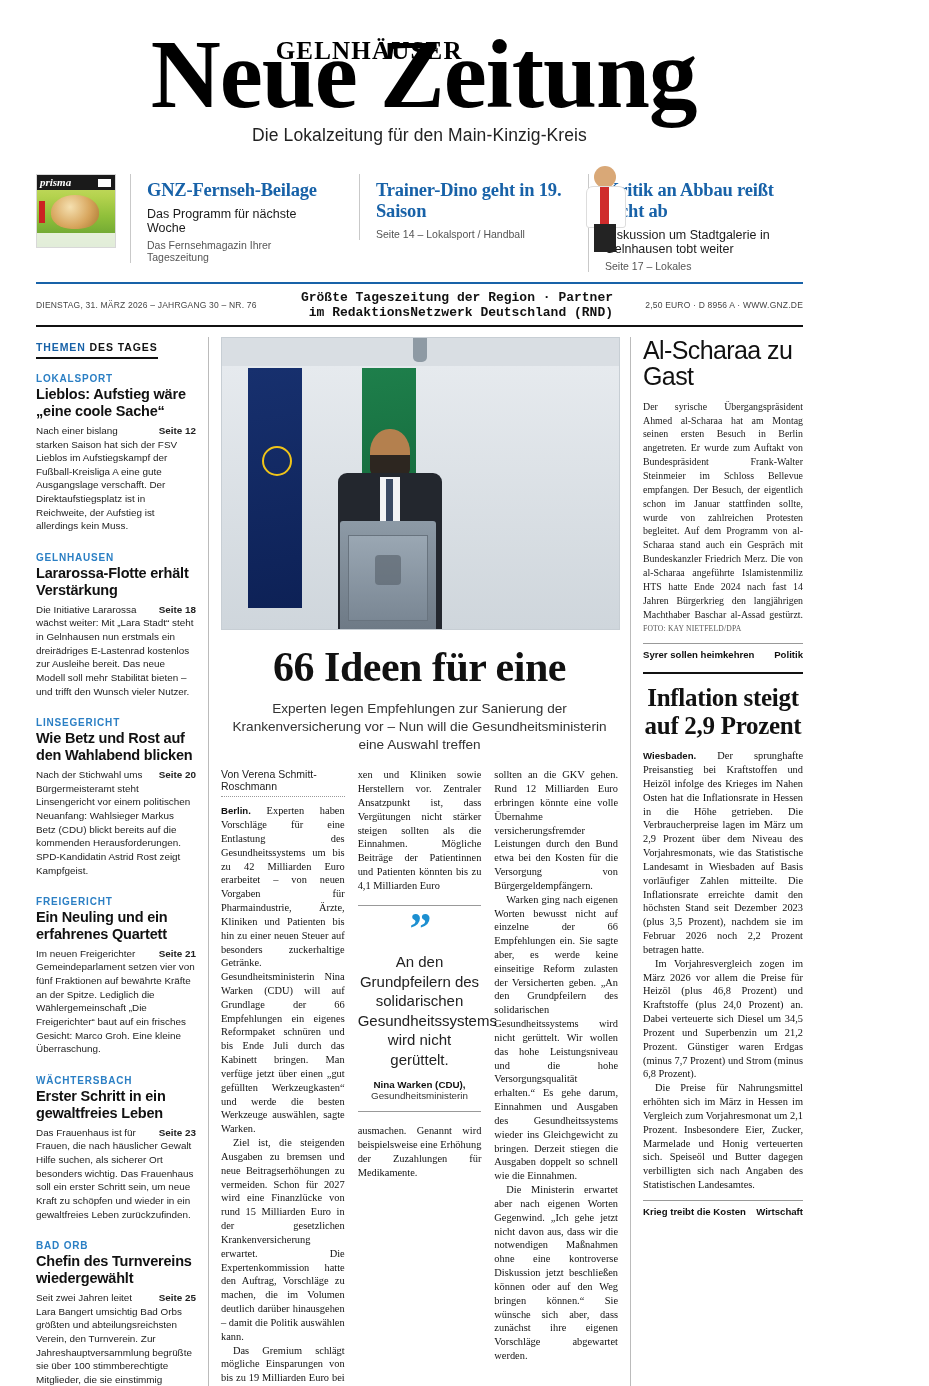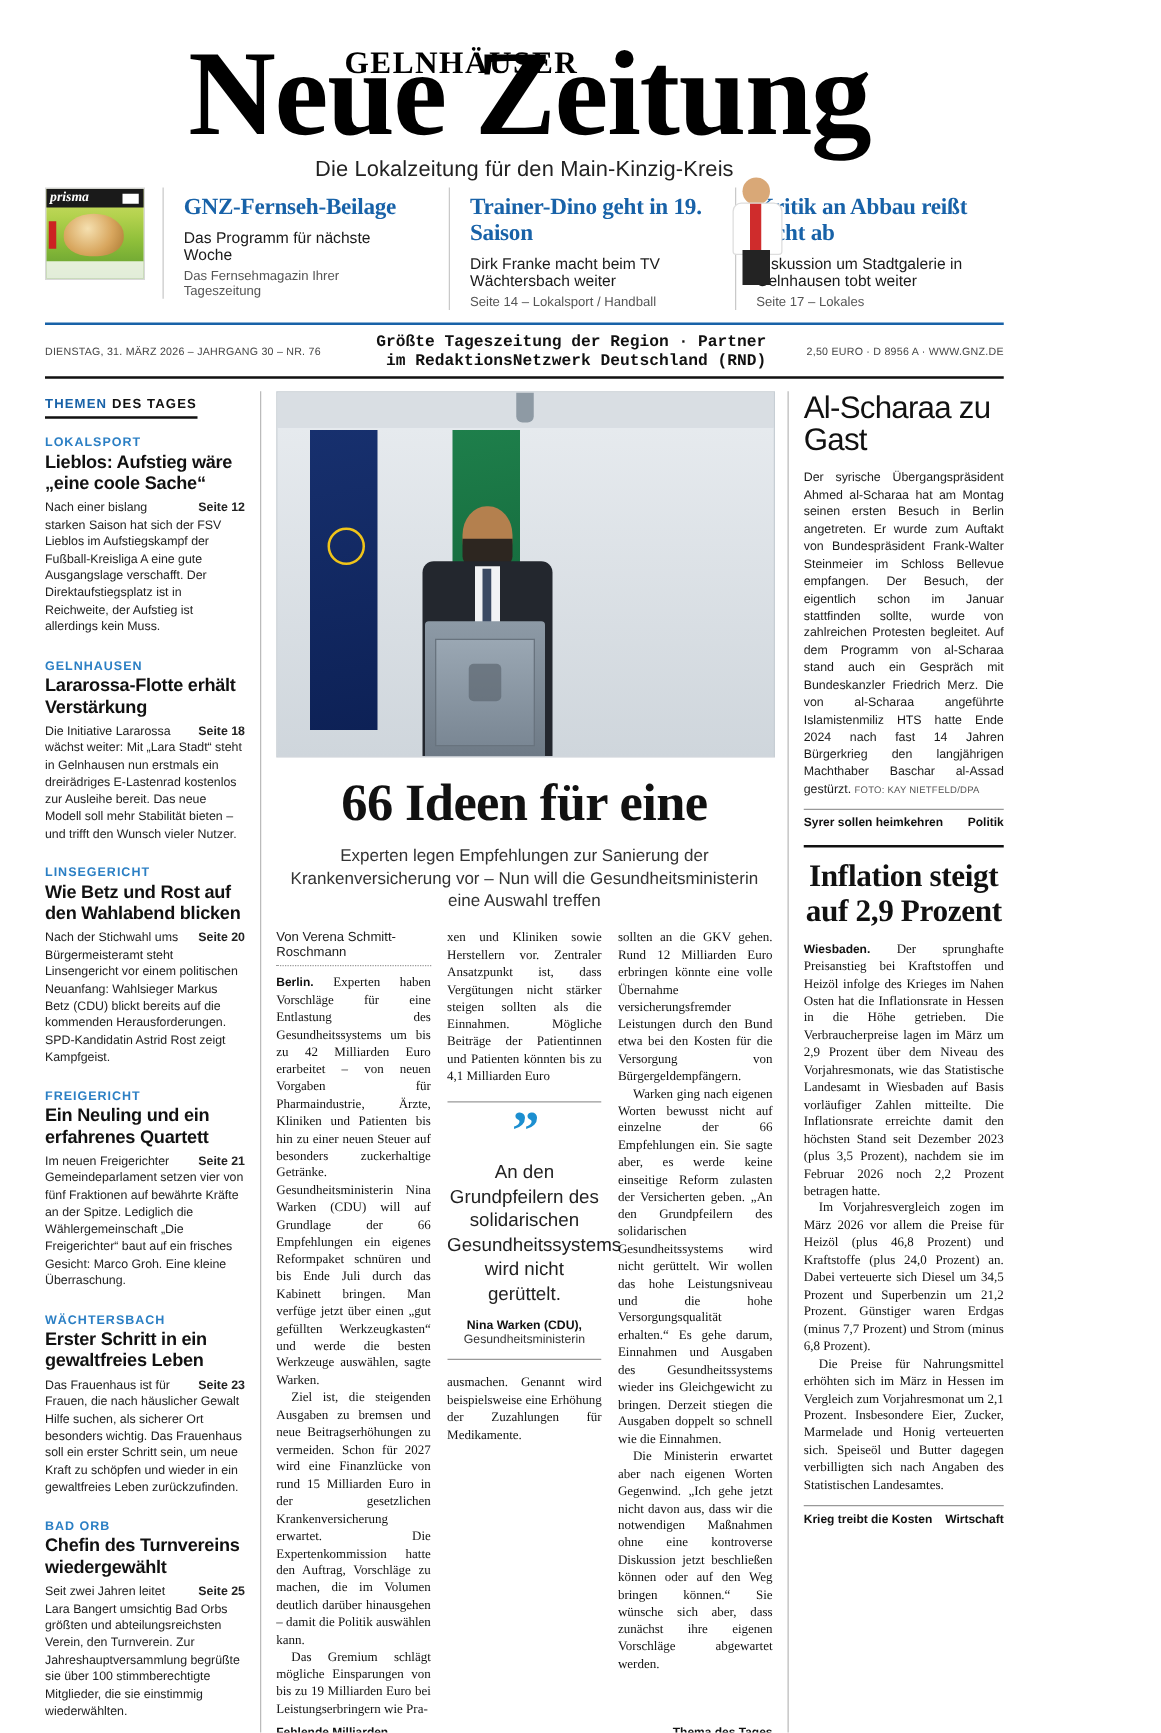--- a/index.html
+++ b/index.html
@@ -26,21 +26,21 @@
     font-size:97px; line-height:0.92; font-weight:bold;
     letter-spacing:-1px; color:#000; margin:0;
     padding-left:8px;
   }
   .mast-sub {
     font-size:17.5px; color:#222; margin-top:6px; letter-spacing:0.1px;
   }
 
   
   .teaserbar {
-    margin:4px 36px 0 36px;
+    margin:28px 36px 0 36px;
     display:flex; align-items:flex-start;
     position:relative; min-height:72px;
   }
   .prisma {
     width:78px; height:72px; flex:0 0 78px;
     background:linear-gradient(#cfe06a 0%, #b4d24e 30%, #8fbf3a 58%, #5c9a2f 100%);
     position:relative; overflow:hidden; border:1px solid #d8d8d8;
   }
   .prisma .pr-head {
     position:absolute; left:0; top:0; width:100%; height:15px;
@@ -184,21 +184,21 @@
   .p2 .p-hair { position:absolute; left:41px; top:-3px; width:42px; height:20px;
      background:#c9c9c9; border-radius:46% 46% 0 0; }
   .p2 .p-body { left:8px; top:44px; width:108px; height:156px; background:#1e2a3d; }
   .p2 .p-shirt{ left:52px; top:48px; width:20px; height:60px; }
 
   
   .rc-head {
     font-size:25px; line-height:1.05; font-weight:normal;
     letter-spacing:-0.6px; margin:0 0 10px 0; color:#111;
   }
-  .rc-text { font-size:9.9px; line-height:1.4; color:#1a1a1a; text-align:justify; }
+  .rc-text { font-size:9.9px; line-height:1.4; color:#1a1a1a; text-align:justify;font-family:Liberation Serif, serif; }
   .photo-credit { font-size:7.6px; color:#555; letter-spacing:0.2px; }
   .rc-foot {
     display:flex; justify-content:space-between; font-size:9.6px;
     font-weight:bold; border-top:1px solid #999; margin-top:8px; padding-top:5px;
   }
   .rc-sep { border-top:2px solid #111; margin:12px 0 10px 0; }
 
   .infl-head {
     font-family:"Liberation Serif", serif;
     font-size:25px; font-weight:bold; line-height:1.1;
@@ -266,21 +266,20 @@
       <div class="pr-foot"></div>
     </div>
 
     <div class="teaser">
       <h3>GNZ-Fernseh-Beilage</h3>
       <p class="tl">Das Programm für nächste Woche</p>
       <p class="ts">Das Fernsehmagazin Ihrer Tageszeitung</p>
     </div>
     <div class="teaser">
       <h3>Trainer-Dino geht in 19. Saison</h3>
-      <p class="tl">Dirk Franke macht beim TV Wächtersbach weiter</p>
       <p class="ts">Seite 14 – Lokalsport / Handball</p>
     </div>
     <div class="teaser">
       <h3>Kritik an Abbau reißt nicht ab</h3>
       <p class="tl">Diskussion um Stadtgalerie in Gelnhausen tobt weiter</p>
       <p class="ts">Seite 17 – Lokales</p>
     </div>
 
     <div class="teaser-person">
       <div class="tp-head"></div>

